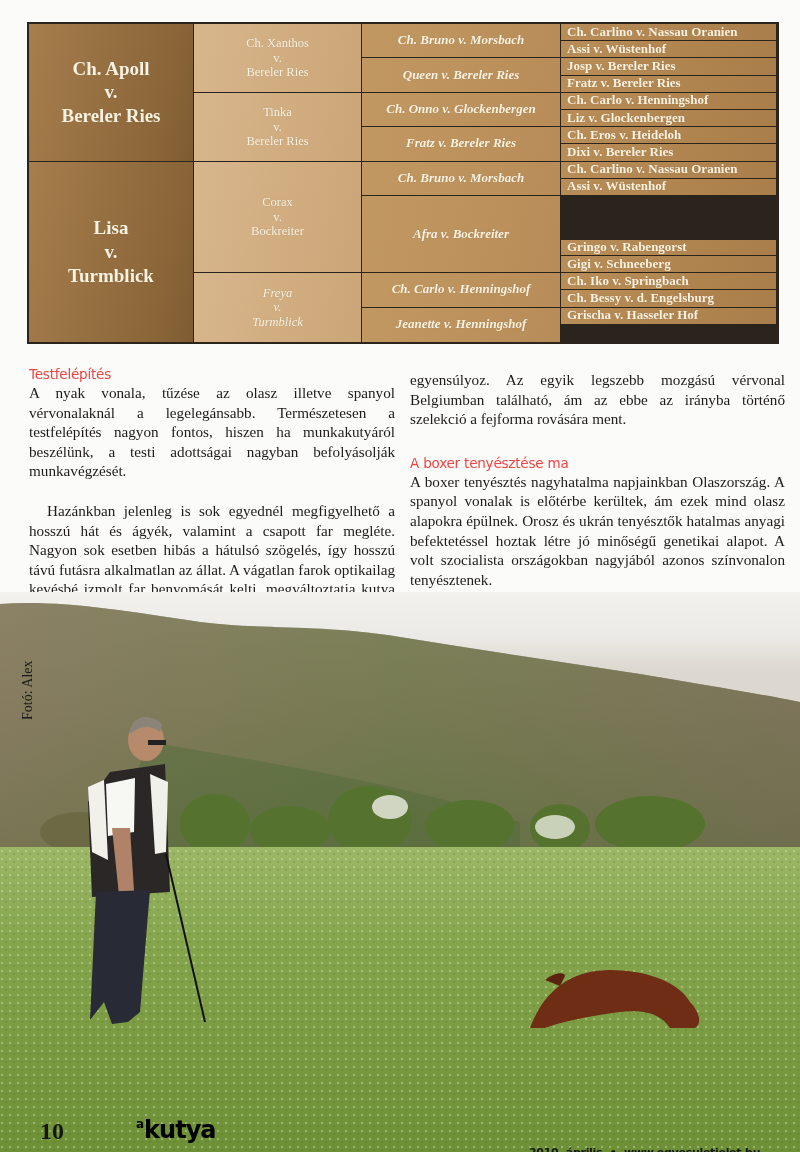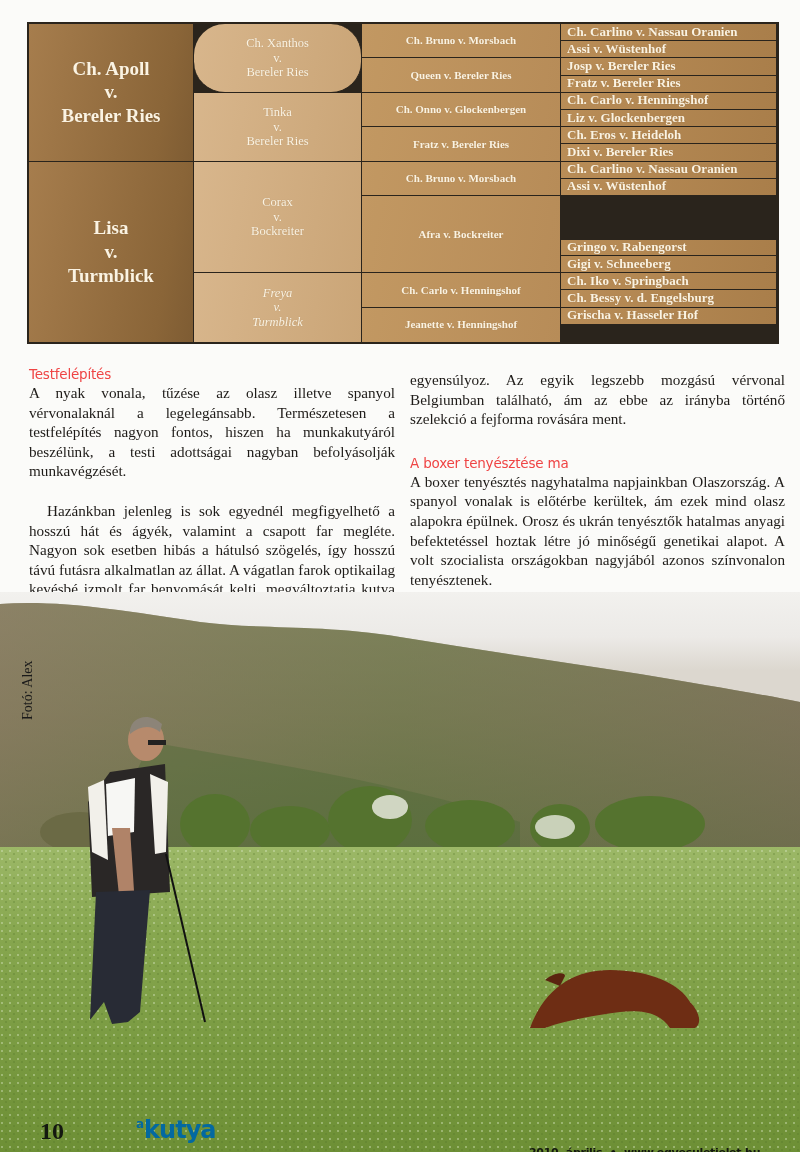--- a/index.html
+++ b/index.html
@@ -18,58 +18,58 @@
     background: #2a241c; gap: 0;
   }
   .cell {
     display: flex; align-items: center; justify-content: center; text-align: center;
     color: #fbf3e2; font-family: "Liberation Serif", serif; font-weight: bold;
     box-sizing: border-box; border-right: 1.5px solid #2a241c; border-bottom: 1.5px solid #2a241c;
     white-space: pre-line; line-height: 1.15; text-shadow: 0 0 1px rgba(0,0,0,0.15);
   }
   .g1 { background: linear-gradient(100deg, #a67d4d 0%, #8a6538 80%, #7e5c33 100%); font-size: 19px; line-height: 1.25; }
   .g2 { background: linear-gradient(100deg, #d8b68c 0%, #caa577 100%); font-size: 12.5px; font-weight: normal; }
-  .g3 { background: linear-gradient(100deg, #c29862 0%, #b78c58 100%); font-size: 11px; }
+  .g3 { background: linear-gradient(100deg, #c29862 0%, #b78c58 100%); font-size: 13px; font-style: italic; }
   .g4 { background: linear-gradient(100deg, #b98d57 0%, #a97e4a 100%); font-size: 13px; justify-content: flex-start; padding-left: 6px; }
   
   .col { position: absolute; font-family: "Liberation Serif", serif; font-size: 15.2px; line-height: 19.6px; color: #1e1b18; text-align: justify; }
   .col p { margin: 0; }
   .col-left { left: 29px; top: 366px; width: 366px; }
   .col-right { left: 410px; top: 370px; width: 375px; }
   .heading { font-family: "DejaVu Sans", sans-serif; font-size: 13.5px; color: #ef4444; font-weight: normal; letter-spacing: -0.2px; margin: 0; line-height: 17px; }
   .indent { text-indent: 18px; }
   .gap { height: 20px; }
   
   .photo {
     position: absolute; left: 0; top: 592px; width: 800px; height: 560px; overflow: hidden;
     background: linear-gradient(180deg, #f2f1ee 0%, #eceae7 8%, #dcd7cf 14%);
   }
   .photo svg { position: absolute; left: 0; top: 0; }
   .credit {
     position: absolute; left: 20px; top: 720px; transform: rotate(-90deg); transform-origin: left top;
     font-family: "Liberation Serif", serif; font-size: 14px; color: #1a1a1a;
   }
   .page-num { position: absolute; left: 40px; top: 1118px; font-family: "Liberation Serif", serif; font-weight: bold; font-size: 24px; color: #141810; }
-  .brand { position: absolute; left: 136px; top: 1116px; font-family: "DejaVu Sans", sans-serif; font-weight: bold; color: #0369a1; font-size: 24px; letter-spacing: -1px; }
+  .brand { position: absolute; left: 136px; top: 1116px; font-family: "DejaVu Sans", sans-serif; font-weight: bold; color: #000000; font-size: 24px; letter-spacing: -1px; }
   .brand sup { font-size: 12px; vertical-align: 10px; margin-right: 1px; }
   .footer-info { position: absolute; left: 529px; top: 1128px; font-family: "DejaVu Sans", sans-serif; font-weight: bold; color: #141810; font-size: 11px; letter-spacing: -0.3px; margin-top: 18px; }
 </style>
 </head>
 <body>
 
 <div class="pedigree">
 
   <div class="cell g1" style="grid-column:1;grid-row:1 / span 8;">Ch. Apoll
 v.
 Bereler Ries</div>
   <div class="cell g1" style="grid-column:1;grid-row:9 / span 8;border-bottom:none;">Lisa
 v.
 Turmblick</div>
 
-  <div class="cell g2" style="grid-column:2;grid-row:1 / span 4;border-radius:31px;">Ch. Xanthos
+  <div class="cell g2" style="grid-column:2;grid-row:1 / span 4;">Ch. Xanthos
 v.
 Bereler Ries</div>
   <div class="cell g2" style="grid-column:2;grid-row:5 / span 4;">Tinka
 v.
 Bereler Ries</div>
   <div class="cell g2" style="grid-column:2;grid-row:9 / span 4;">Corax
 v.
 Bockreiter</div>
   <div class="cell g2" style="grid-column:2;grid-row:13 / span 4;border-bottom:none;font-style:italic;">Freya
 v.

